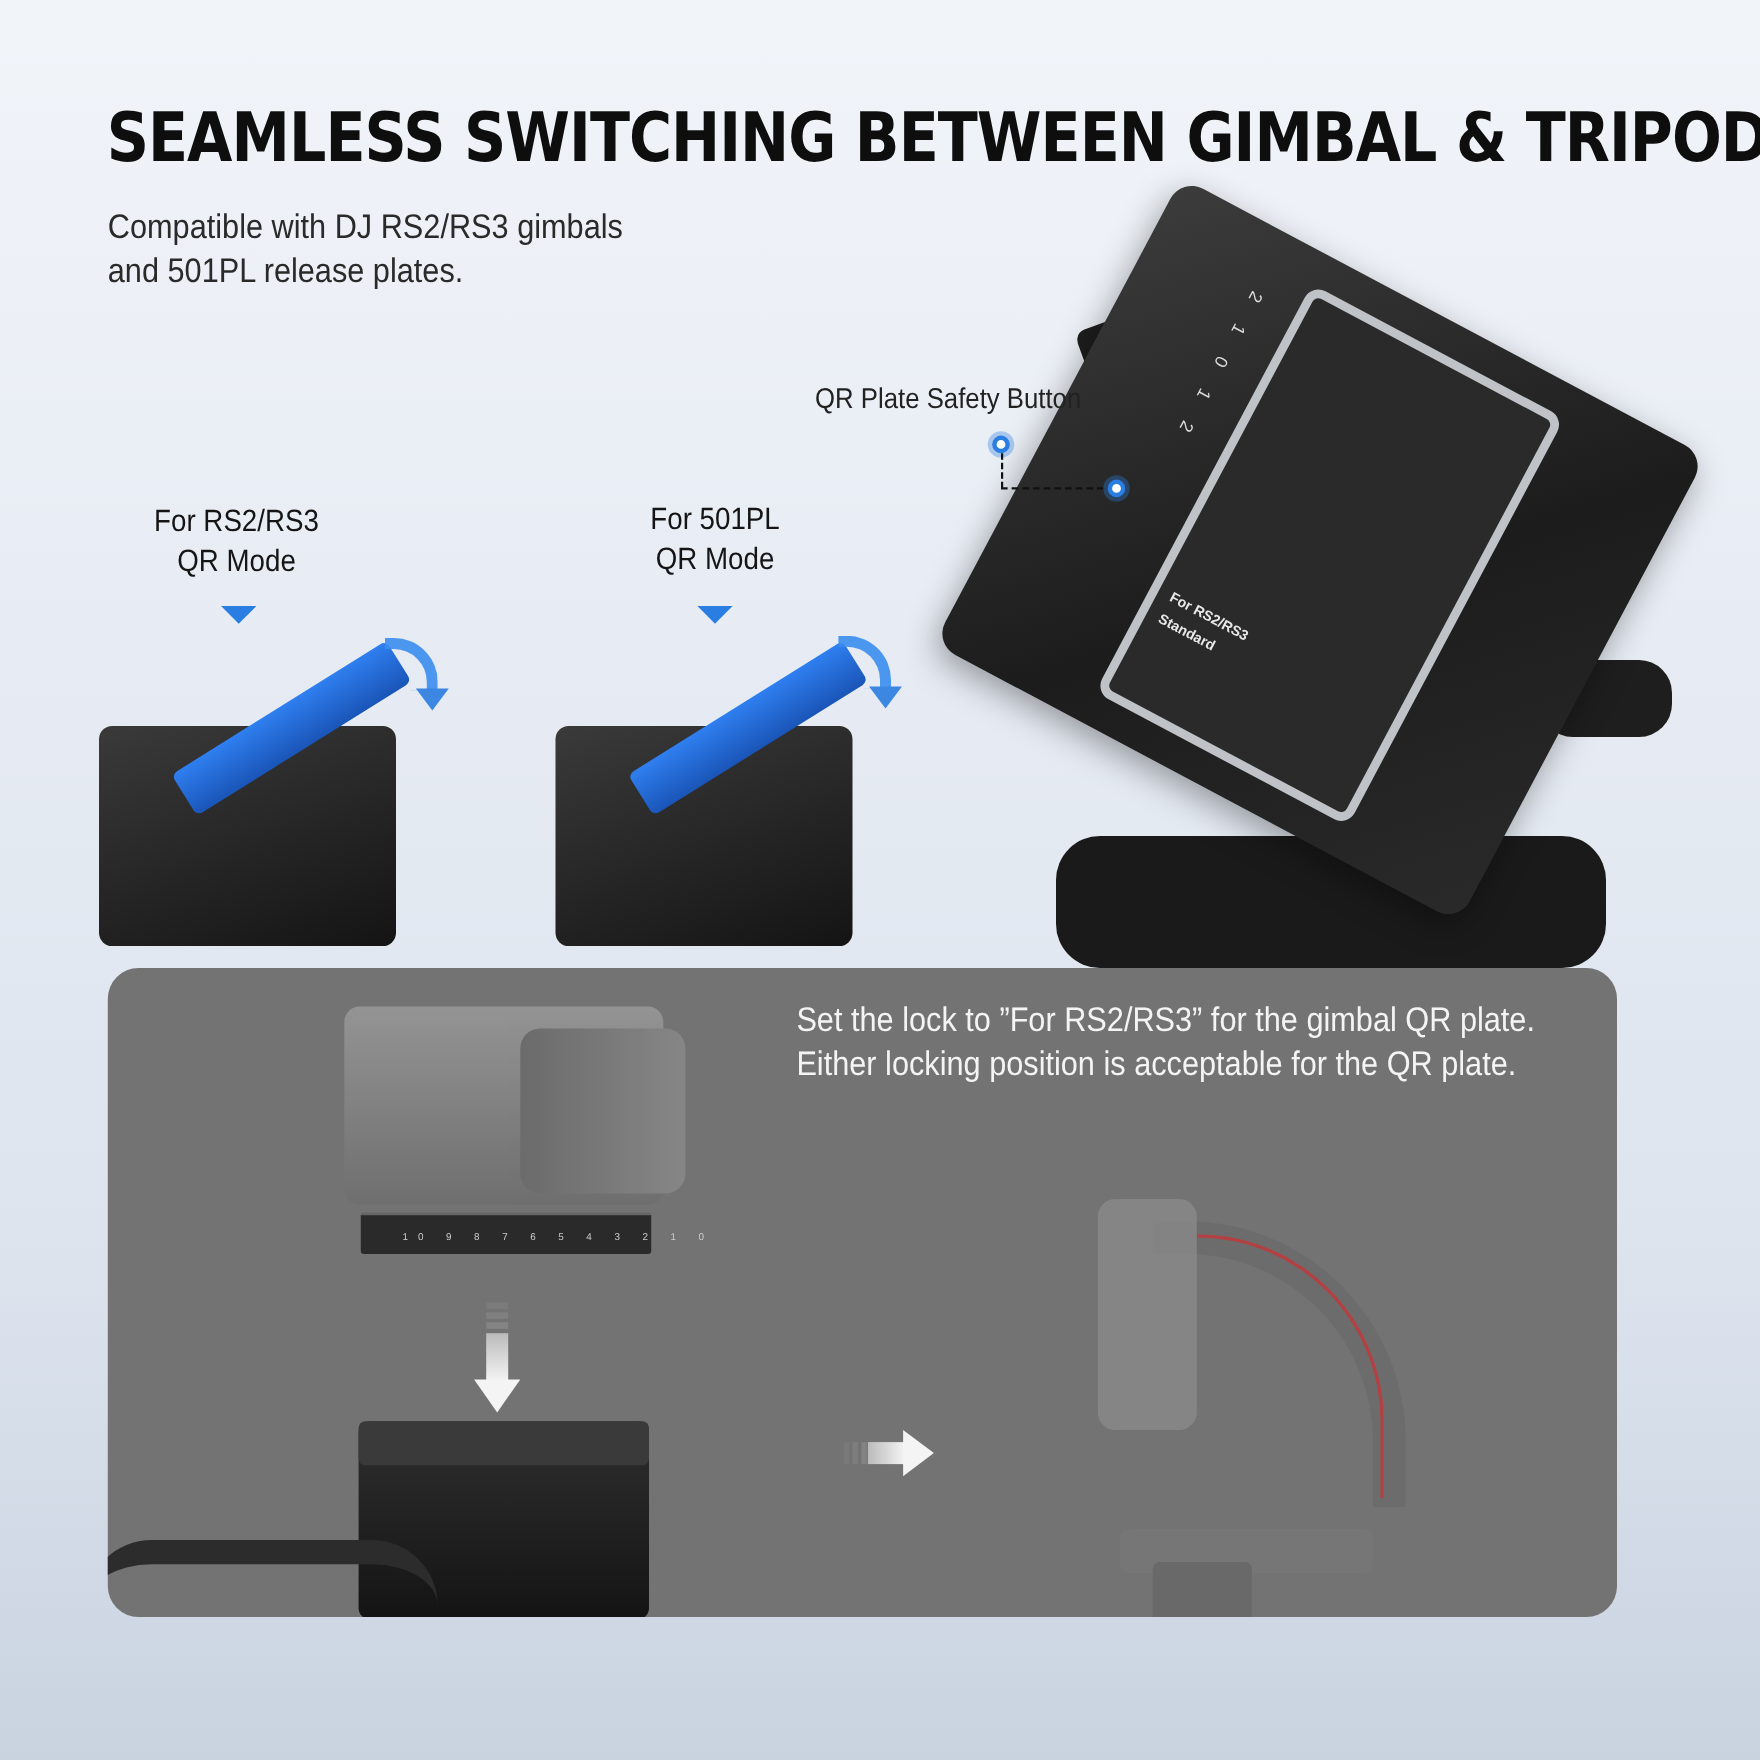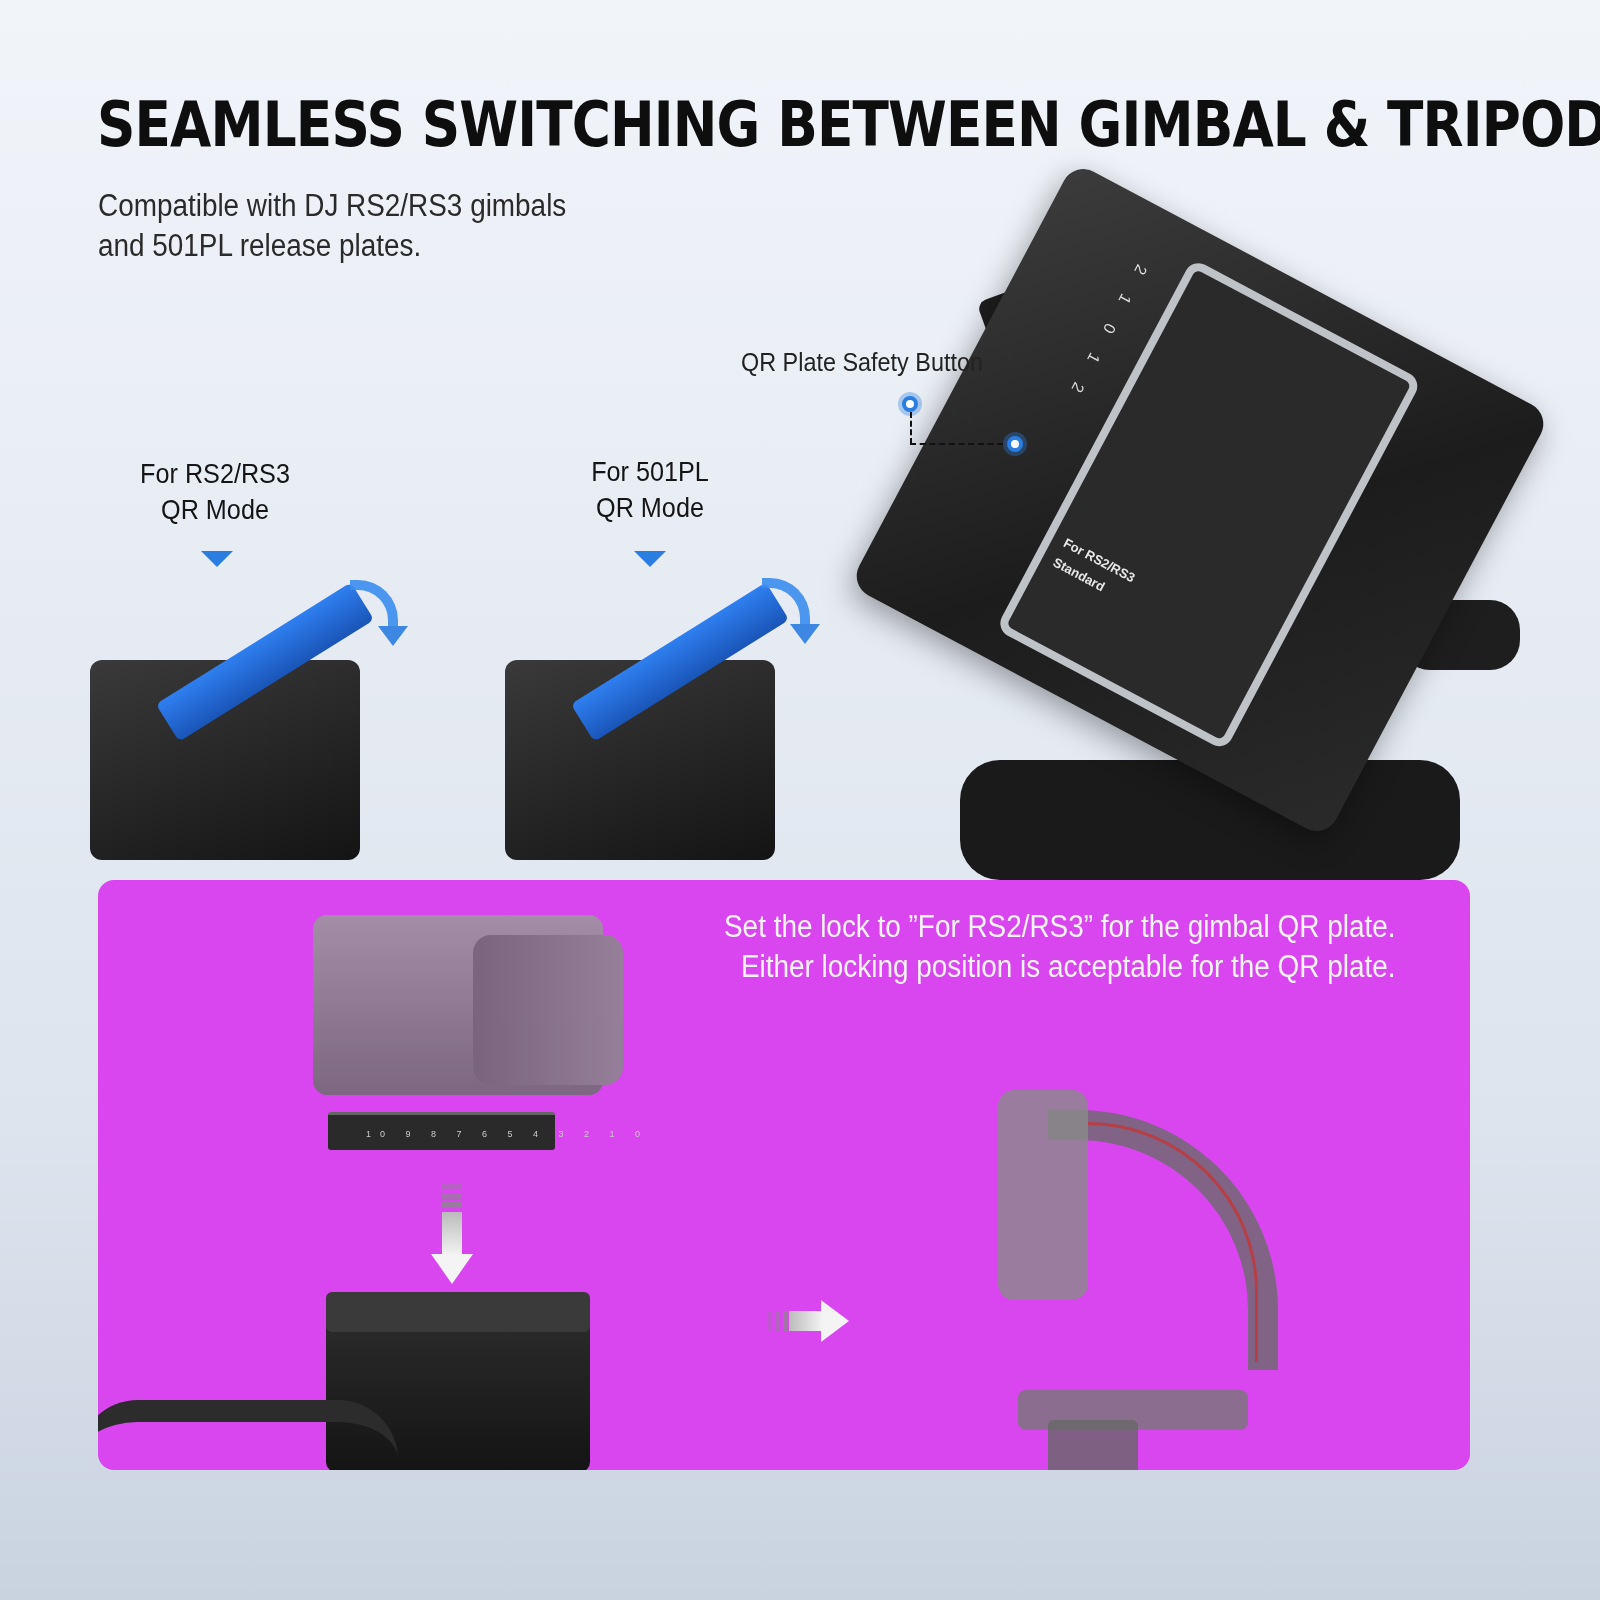--- a/index.html
+++ b/index.html
@@ -87,38 +87,38 @@
   .scale {
     position: absolute; left: 100px; top: 60px; color: #ddd; font-size: 16px;
     writing-mode: vertical-rl; letter-spacing: 10px;
   }
   .knob { position: absolute; background: #1e1e1e; border-radius: 10px; }
   .red-btn { position: absolute; width: 26px; height: 40px; border-radius: 12px; background: #d2463a; transform: rotate(25deg); }
 
   
   .panel {
     position: absolute; left: 98px; top: 880px; width: 1372px; height: 590px;
-    background: #d946ef; border-radius: 16px; overflow: hidden; text-align: right;
+    background: #737373; border-radius: 28px; overflow: hidden;
   }
   .panel-text {
     position: absolute; left: 626px; top: 27px;
     color: #f4f4f4; font-size: 31px; line-height: 40px; white-space: nowrap;
     transform: scaleX(0.9); transform-origin: left top;
   }
   .panel-text span { display: block; }
   .camera {
     position: absolute; left: 215px; top: 35px; width: 290px; height: 180px;
     background: linear-gradient(180deg,#9a9a9a,#6e6e6e); border-radius: 14px; opacity: 0.85;
   }
   .camera .lens {
     position: absolute; right: -20px; top: 20px; width: 150px; height: 150px;
     border-radius: 18px; background: linear-gradient(90deg,#6a6a6a,#8a8a8a);
   }
   .camera-plate {
-    position: absolute; left: 230px; top: 232px; width: 227px; height: 38px;
+    position: absolute; left: 230px; top: 222px; width: 264px; height: 38px;
     background: #2a2a2a; border-top: 3px solid #666; border-radius: 3px;
   }
   .camera-plate .ticks {
     position: absolute; left: 38px; top: 14px; color: #ccc; font-size: 9px;
     letter-spacing: 9px; white-space: nowrap;
   }
   .fade-arrow-down {
     position: absolute; left: 333px; top: 300px; width: 42px; height: 110px;
   }
   .fade-arrow-down .stripe { position: absolute; left: 11px; width: 20px; height: 6px; background: #888; }

